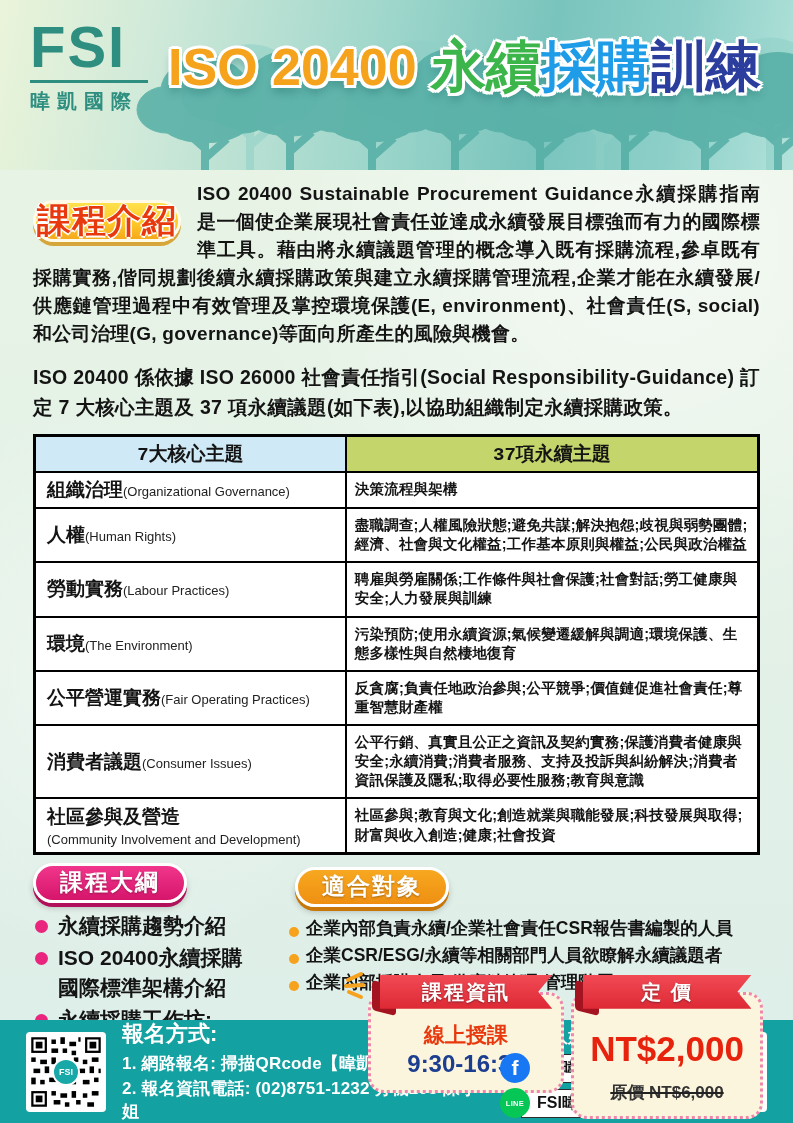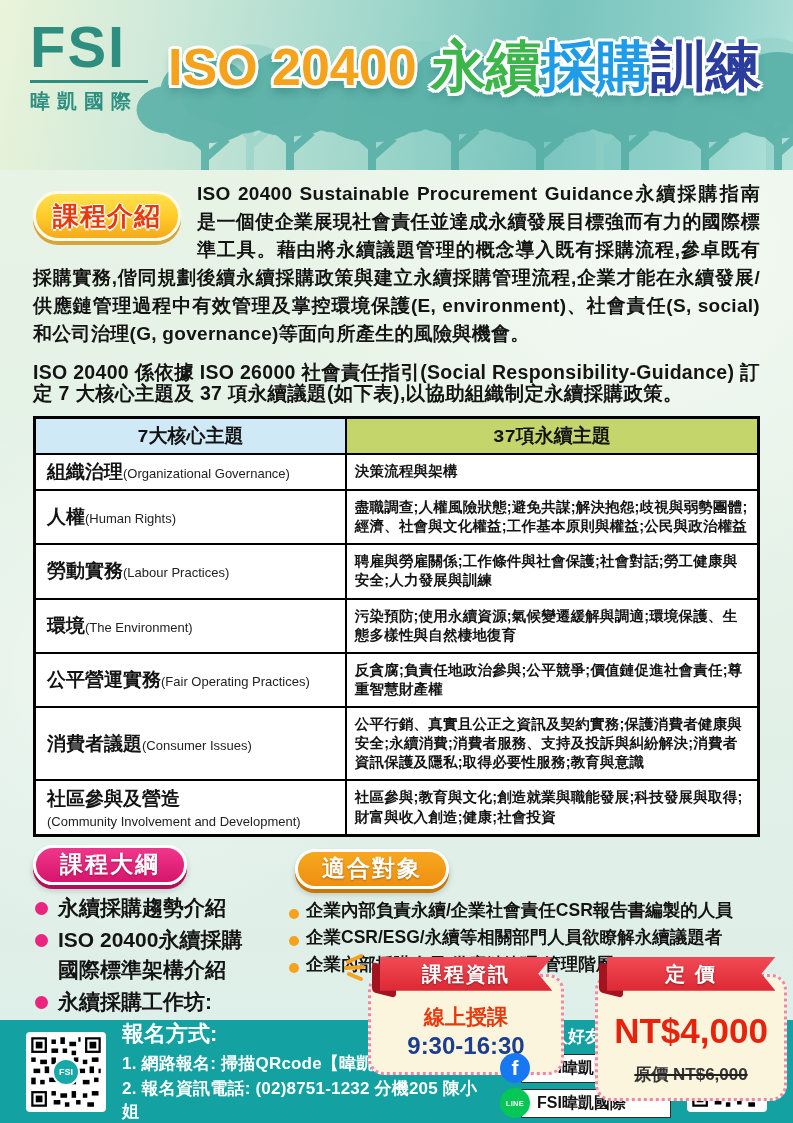--- a/index.html
+++ b/index.html
@@ -25,28 +25,28 @@
     text-shadow:3px 0 0 #fff,-3px 0 0 #fff,0 3px 0 #fff,0 -3px 0 #fff,
       2.5px 2.5px 0 #fff,-2.5px 2.5px 0 #fff,2.5px -2.5px 0 #fff,-2.5px -2.5px 0 #fff,
       0 7px 9px rgba(10,80,80,.35);}
   .title .t-iso{font-size:52px;color:#f5a21c;letter-spacing:0;}
   .title .t-g{font-size:55px;color:#3cb54a;}
   .title .t-b{font-size:55px;color:#1f9ce8;}
   .title .t-n{font-size:55px;color:#2b3e9e;}
   
   .intro{margin:10px 33px 0;min-height:140px;}
   .badge-yellow{
-    float:left;width:148px;height:50px;margin:11px 16px 14px 0;
+    float:left;width:148px;height:42px;margin:20px 16px 14px 0;
     display:flex;align-items:center;justify-content:center;
     background:linear-gradient(180deg,#ffe14d 0%,#ffc927 55%,#f5a91c 100%);
     border:3px solid #fffbe8;border-radius:30px;box-shadow:0 4px 0 rgba(210,140,0,.75);
-    font-size:26px;font-weight:900;color:#e8380d;letter-spacing:1px;
+    font-size:34px;font-weight:900;color:#e8380d;letter-spacing:1px;
     text-shadow:1.5px 0 0 #fff,-1.5px 0 0 #fff,0 1.5px 0 #fff,0 -1.5px 0 #fff;}
   .intro p{margin:0;font-size:19px;font-weight:700;line-height:28px;text-align:justify;letter-spacing:.3px;}
-  .iso-note{margin:14px 33px 0;font-size:19.5px;font-weight:700;line-height:21px;letter-spacing:.3px;}
+  .iso-note{margin:14px 33px 0;font-size:19.5px;font-weight:700;line-height:30px;letter-spacing:.3px;}
   
   table.core{margin:12px 33px 0;width:727px;border-collapse:collapse;background:#fff;border:3px solid #000;}
   table.core th{border:2px solid #000;padding:4px 2px;font-size:19px;font-weight:800;text-align:center;font-family:Liberation Mono, monospace;}
   .th-left{background:#cfe9f6;width:43%;}
   .th-right{background:#c3d56b;}
   table.core td{border:2px solid #000;vertical-align:middle;}
   td.topic{padding:4px 4px 4px 11px;}
   .t-zh{font-size:19px;font-weight:800;}
   .t-en{font-size:13px;font-weight:400;color:#222;}
   td.detail{padding:7px 8px;font-size:14.5px;font-weight:600;line-height:1.32;letter-spacing:.2px;}
@@ -63,21 +63,21 @@
   .o-item .txt{white-space:pre-line;}
   .dot{flex:none;width:13px;height:13px;border-radius:50%;background:#e9257e;margin:9px 10px 0 2px;}
   .o-steps{margin:0 0 0 28px;font-size:21px;font-weight:700;line-height:31px;}
   .audience-col{position:absolute;left:262px;top:4px;width:470px;}
   .a-list{margin-top:8px;margin-left:-6px;}
   .a-item{display:flex;align-items:center;font-size:17.5px;font-weight:700;line-height:27px;}
   .dot-o{flex:none;width:10px;height:10px;border-radius:50%;background:#f6a21d;margin:8px 7px 0 0;}
   
   .info-box{position:absolute;top:112px;}
   .box-course{left:335px;width:196px;}
-  .box-price{left:562px;width:192px;}
+  .box-price{left:538px;width:192px;}
   .ribbon-wrap{position:relative;z-index:2;width:88%;margin:0 auto;}
   .ribbon-fold{position:absolute;left:-8px;top:8px;width:24px;height:30px;background:#a31320;border-radius:4px;transform:skewY(14deg);}
   .ribbon{position:relative;height:34px;line-height:34px;text-align:center;color:#fff;
     font-size:20px;font-weight:900;letter-spacing:2px;text-shadow:0 1px 2px rgba(0,0,0,.4);
     background:linear-gradient(180deg,#f14a55,#dd2934);
     clip-path:polygon(0 0,100% 0,calc(100% - 14px) 50%,100% 100%,0 100%);}
   .box-body{position:relative;z-index:1;margin-top:-17px;padding:26px 2px 12px;background:#fcf5dd;
     border:3px dotted #ef86ae;border-radius:16px;text-align:center;}
   .mode{color:#e8380d;font-size:21px;font-weight:800;}
   .date{font-size:29px;font-weight:800;color:#101010;margin-top:1px;}
@@ -259,21 +259,21 @@
         <div class="time">9:30-16:30</div>
       </div>
     </div>
 
     <div class="info-box box-price">
       <div class="ribbon-wrap">
         <div class="ribbon-fold"></div>
         <div class="ribbon">定 價</div>
       </div>
       <div class="box-body">
-        <div class="price">NT$4,000</div>
+        <div class="price">NT$2,000</div>
         <div class="orig">原價 NT$6,000</div>
       </div>
     </div>
 
   </div>
 
   <div class="footer">
     <div class="qr">
       <svg viewBox="0 0 33 33">
         <g id="qrall">

